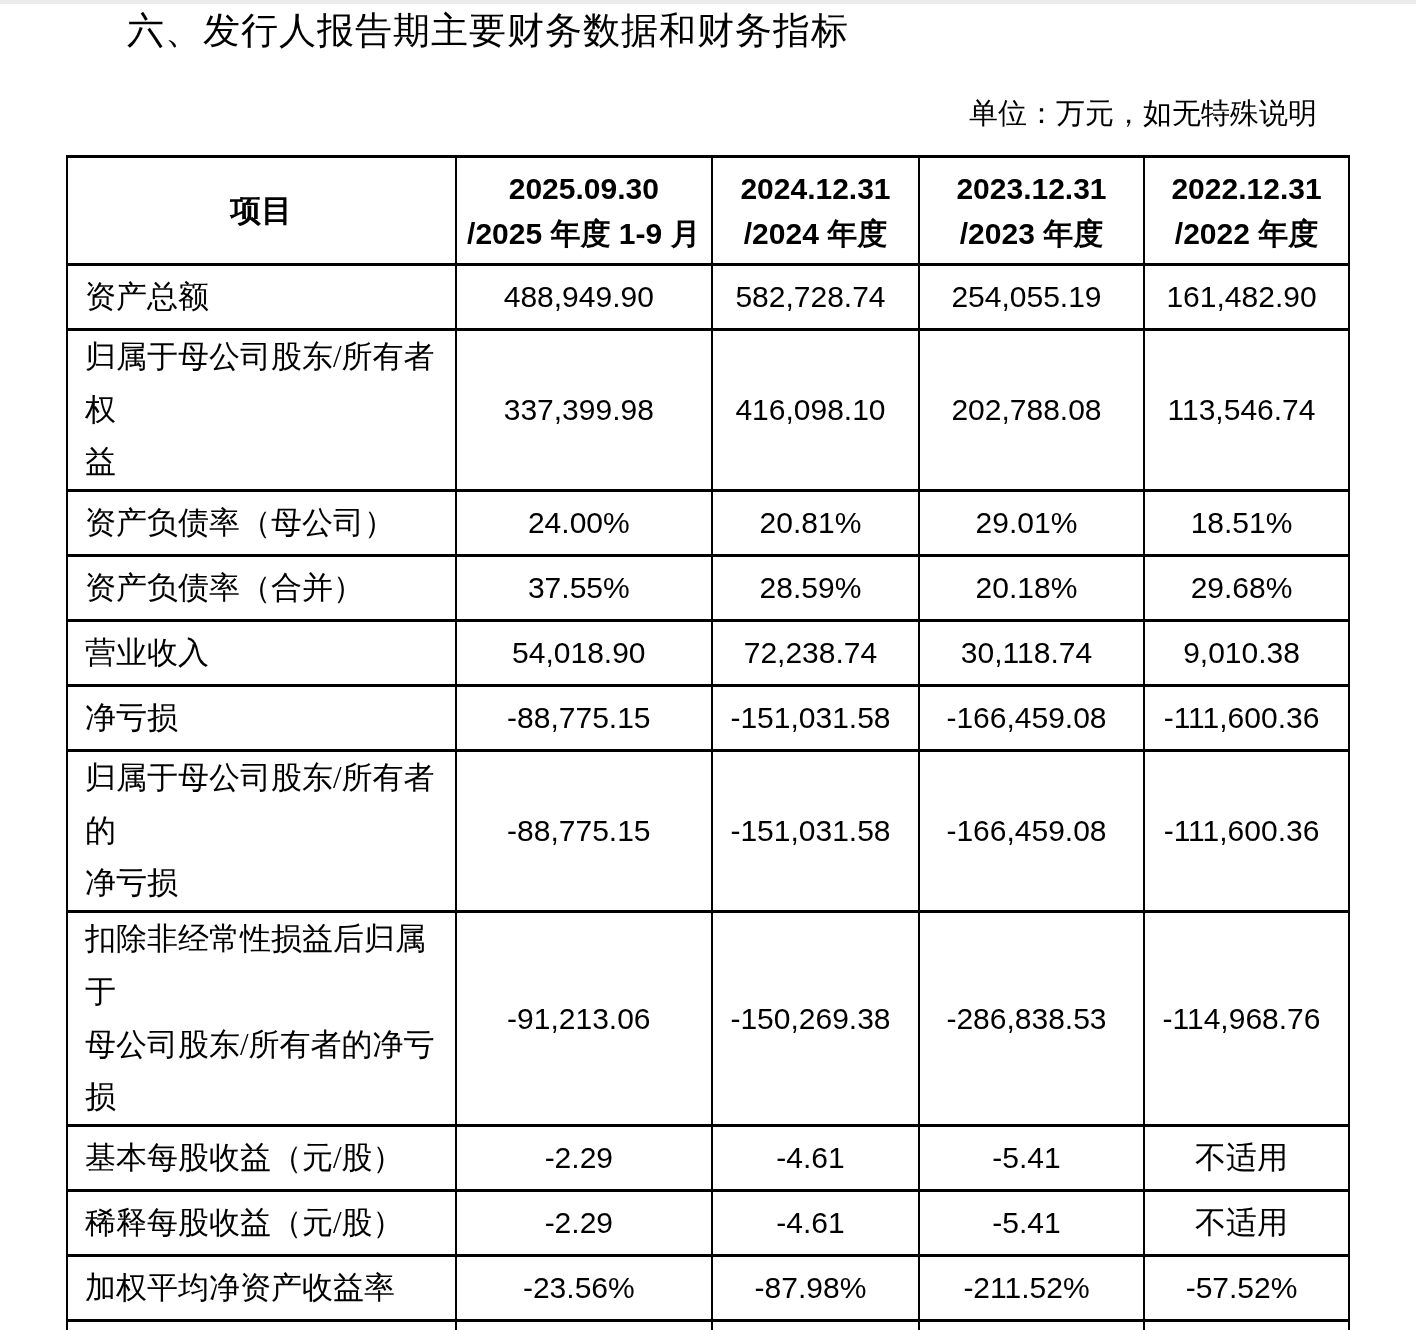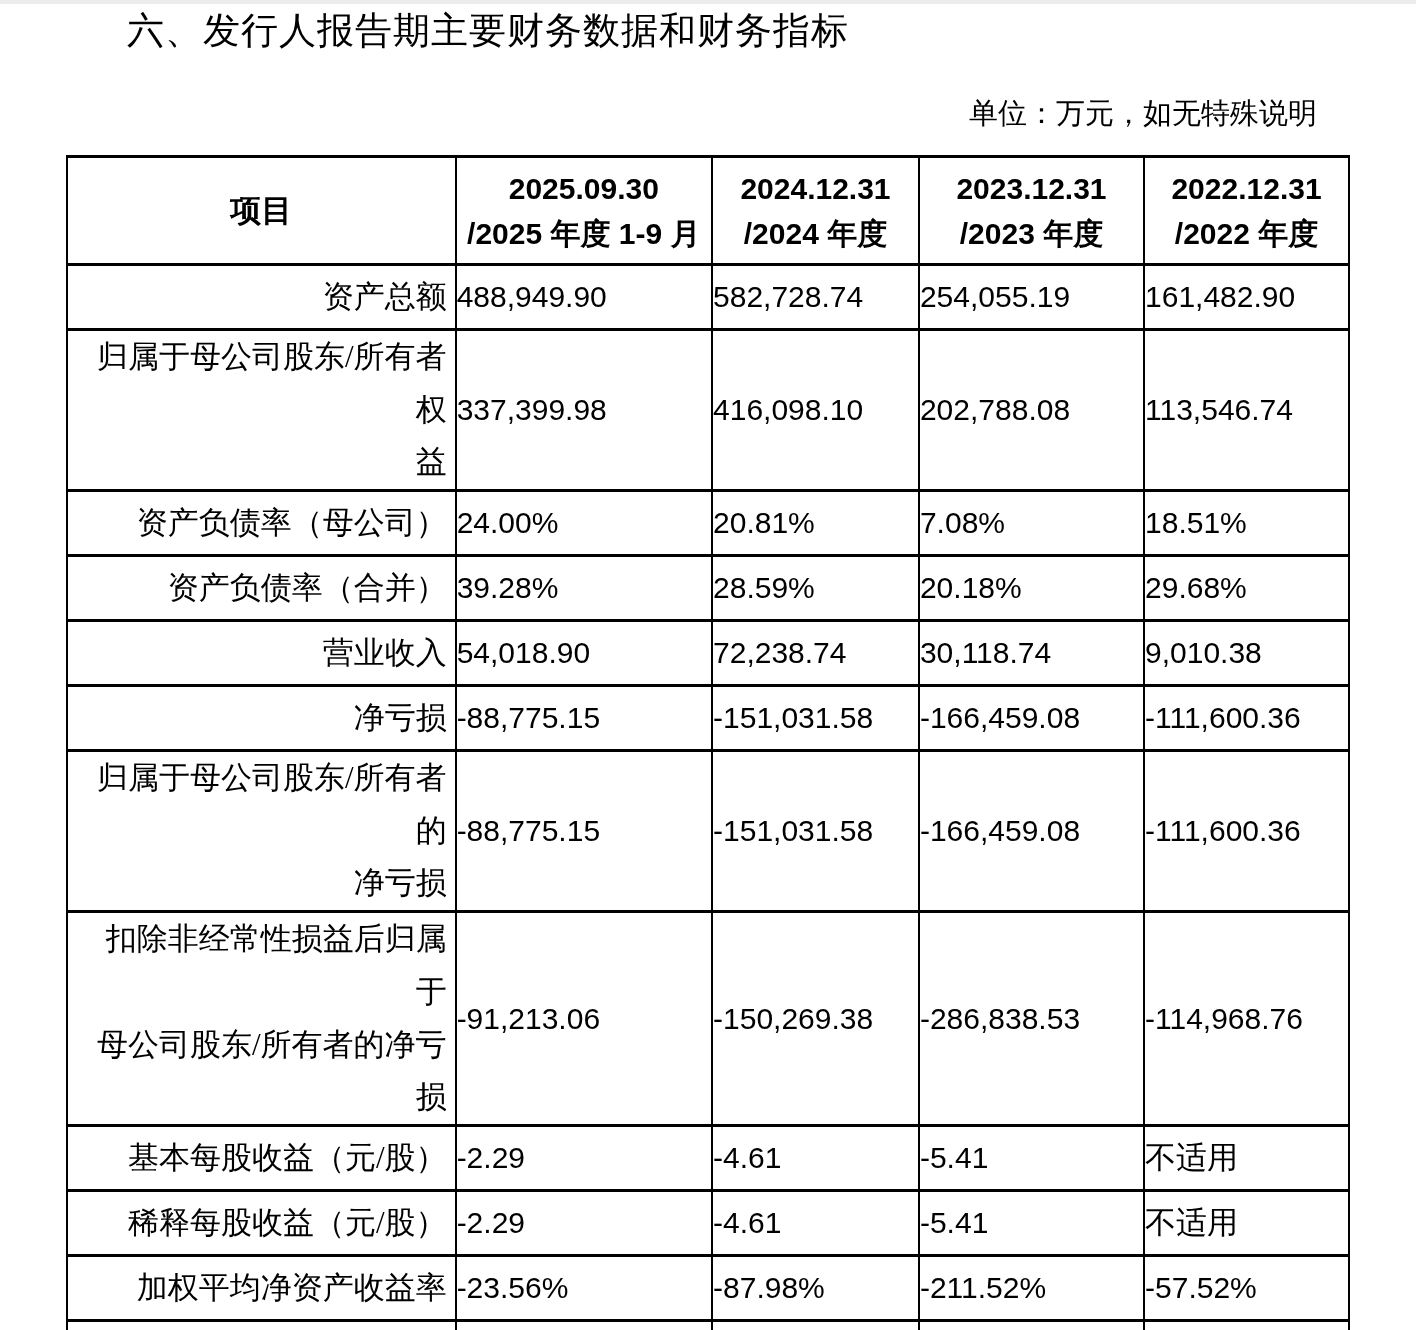--- a/index.html
+++ b/index.html
@@ -60,30 +60,30 @@
     font-size: 30px;
     line-height: 1.5;
     margin-left: 26px;
   }
   tbody td { height: 62px; }
   tr.row-tall td { height: 109px; }
 
   td.label-cell {
     font-family: "Liberation Serif", serif;
     font-size: 31px;
-    text-align: right;
-    padding-left: 24px;
+    text-align: left;
+    padding-left: 17px;
     padding-right: 8px;
     white-space: pre-line;
     line-height: 1.7;
   }
   td.value-cell {
     font-family: "Liberation Sans", sans-serif;
     font-size: 30px;
-    text-align: left;
+    text-align: center;
     padding-right: 10px;
     white-space: nowrap;
   }
   td.value-cell.cjk { font-family: "Liberation Serif", serif; font-size: 31px; }
 </style>
 </head>
 <body>
 
 <div class="page-edge-top"></div>
 
@@ -133,26 +133,26 @@
 益</td>
     <td class="value-cell">337,399.98</td>
     <td class="value-cell">416,098.10</td>
     <td class="value-cell">202,788.08</td>
     <td class="value-cell">113,546.74</td>
   </tr>
       <tr class="data-row">
     <td class="label-cell">资产负债率（母公司）</td>
     <td class="value-cell">24.00%</td>
     <td class="value-cell">20.81%</td>
-    <td class="value-cell">7.08%</td>
+    <td class="value-cell">29.01%</td>
     <td class="value-cell">18.51%</td>
   </tr>
       <tr class="data-row">
     <td class="label-cell">资产负债率（合并）</td>
-    <td class="value-cell">39.28%</td>
+    <td class="value-cell">37.55%</td>
     <td class="value-cell">28.59%</td>
     <td class="value-cell">20.18%</td>
     <td class="value-cell">29.68%</td>
   </tr>
       <tr class="data-row">
     <td class="label-cell">营业收入</td>
     <td class="value-cell">54,018.90</td>
     <td class="value-cell">72,238.74</td>
     <td class="value-cell">30,118.74</td>
     <td class="value-cell">9,010.38</td>

